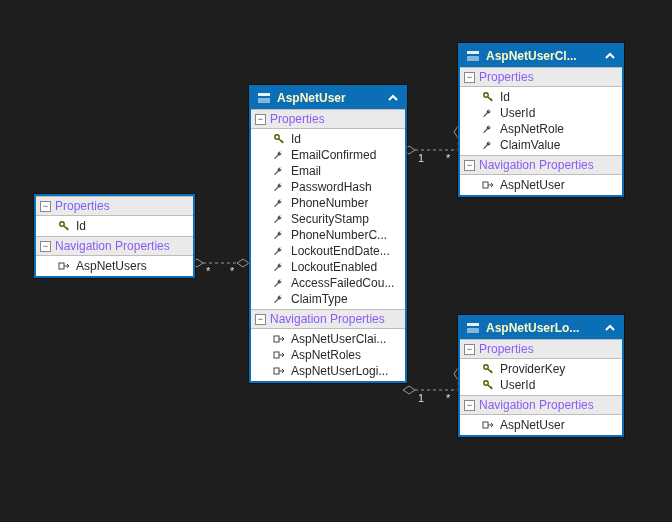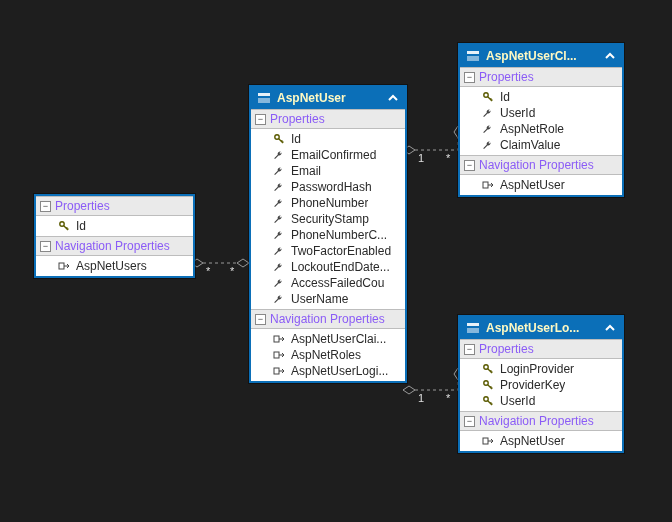--- a/index.html
+++ b/index.html
@@ -152,39 +152,39 @@
           <div class="prop">
             <svg width="12" height="12" viewBox="0 0 12 12">
               <path d="M8.5 3.5a2.5 2.5 0 0 1-3 3L2 10l-0.8-0.8L4.7 5.7a2.5 2.5 0 0 1 3-3l-1.3 1.3.8.8L8.5 3.5z" fill="#444"></path>
             </svg>
             <span>PhoneNumberC...</span>
           </div>
           <div class="prop">
             <svg width="12" height="12" viewBox="0 0 12 12">
               <path d="M8.5 3.5a2.5 2.5 0 0 1-3 3L2 10l-0.8-0.8L4.7 5.7a2.5 2.5 0 0 1 3-3l-1.3 1.3.8.8L8.5 3.5z" fill="#444"></path>
             </svg>
-            <span>TwoFactorEnabled</span>
-          </div>
-          <div class="prop">
-            <svg width="12" height="12" viewBox="0 0 12 12">
-              <path d="M8.5 3.5a2.5 2.5 0 0 1-3 3L2 10l-0.8-0.8L4.7 5.7a2.5 2.5 0 0 1 3-3l-1.3 1.3.8.8L8.5 3.5z" fill="#444"></path>
-            </svg>
             <span>LockoutEndDate...</span>
           </div>
           <div class="prop">
             <svg width="12" height="12" viewBox="0 0 12 12">
               <path d="M8.5 3.5a2.5 2.5 0 0 1-3 3L2 10l-0.8-0.8L4.7 5.7a2.5 2.5 0 0 1 3-3l-1.3 1.3.8.8L8.5 3.5z" fill="#444"></path>
             </svg>
-            <span>AccessFailedCou</span>
-          </div>
-          <div class="prop">
-            <svg width="12" height="12" viewBox="0 0 12 12">
-              <path d="M8.5 3.5a2.5 2.5 0 0 1-3 3L2 10l-0.8-0.8L4.7 5.7a2.5 2.5 0 0 1 3-3l-1.3 1.3.8.8L8.5 3.5z" fill="#444"></path>
-            </svg>
-            <span>UserName</span>
+            <span>LockoutEnabled</span>
+          </div>
+          <div class="prop">
+            <svg width="12" height="12" viewBox="0 0 12 12">
+              <path d="M8.5 3.5a2.5 2.5 0 0 1-3 3L2 10l-0.8-0.8L4.7 5.7a2.5 2.5 0 0 1 3-3l-1.3 1.3.8.8L8.5 3.5z" fill="#444"></path>
+            </svg>
+            <span>AccessFailedCou...</span>
+          </div>
+          <div class="prop">
+            <svg width="12" height="12" viewBox="0 0 12 12">
+              <path d="M8.5 3.5a2.5 2.5 0 0 1-3 3L2 10l-0.8-0.8L4.7 5.7a2.5 2.5 0 0 1 3-3l-1.3 1.3.8.8L8.5 3.5z" fill="#444"></path>
+            </svg>
+            <span>ClaimType</span>
           </div>
         </div>
   </div>
   <div>
     <div class="section-header">
       <span class="minus-box">−</span>
       <span class="sh-text">Navigation Properties</span>
     </div>
     <div class="prop-list">
           <div class="prop">
@@ -288,27 +288,20 @@
     <div class="section-header">
       <span class="minus-box">−</span>
       <span class="sh-text">Properties</span>
     </div>
     <div class="prop-list">
           <div class="prop">
             <svg width="12" height="12" viewBox="0 0 12 12">
               <circle cx="4" cy="4" r="2.2" fill="none" stroke="#5a5a00" stroke-width="1.4"></circle>
               <path d="M5.5 5.5L10 10M8 8l1.5-0.2M9.2 9.2l1.3-0.2" stroke="#5a5a00" stroke-width="1.4" fill="none"></path>
             </svg>
-            <span>LoginProvider</span>
-          </div>
-          <div class="prop">
-            <svg width="12" height="12" viewBox="0 0 12 12">
-              <circle cx="4" cy="4" r="2.2" fill="none" stroke="#5a5a00" stroke-width="1.4"></circle>
-              <path d="M5.5 5.5L10 10M8 8l1.5-0.2M9.2 9.2l1.3-0.2" stroke="#5a5a00" stroke-width="1.4" fill="none"></path>
-            </svg>
             <span>ProviderKey</span>
           </div>
           <div class="prop">
             <svg width="12" height="12" viewBox="0 0 12 12">
               <circle cx="4" cy="4" r="2.2" fill="none" stroke="#5a5a00" stroke-width="1.4"></circle>
               <path d="M5.5 5.5L10 10M8 8l1.5-0.2M9.2 9.2l1.3-0.2" stroke="#5a5a00" stroke-width="1.4" fill="none"></path>
             </svg>
             <span>UserId</span>
           </div>
         </div>

